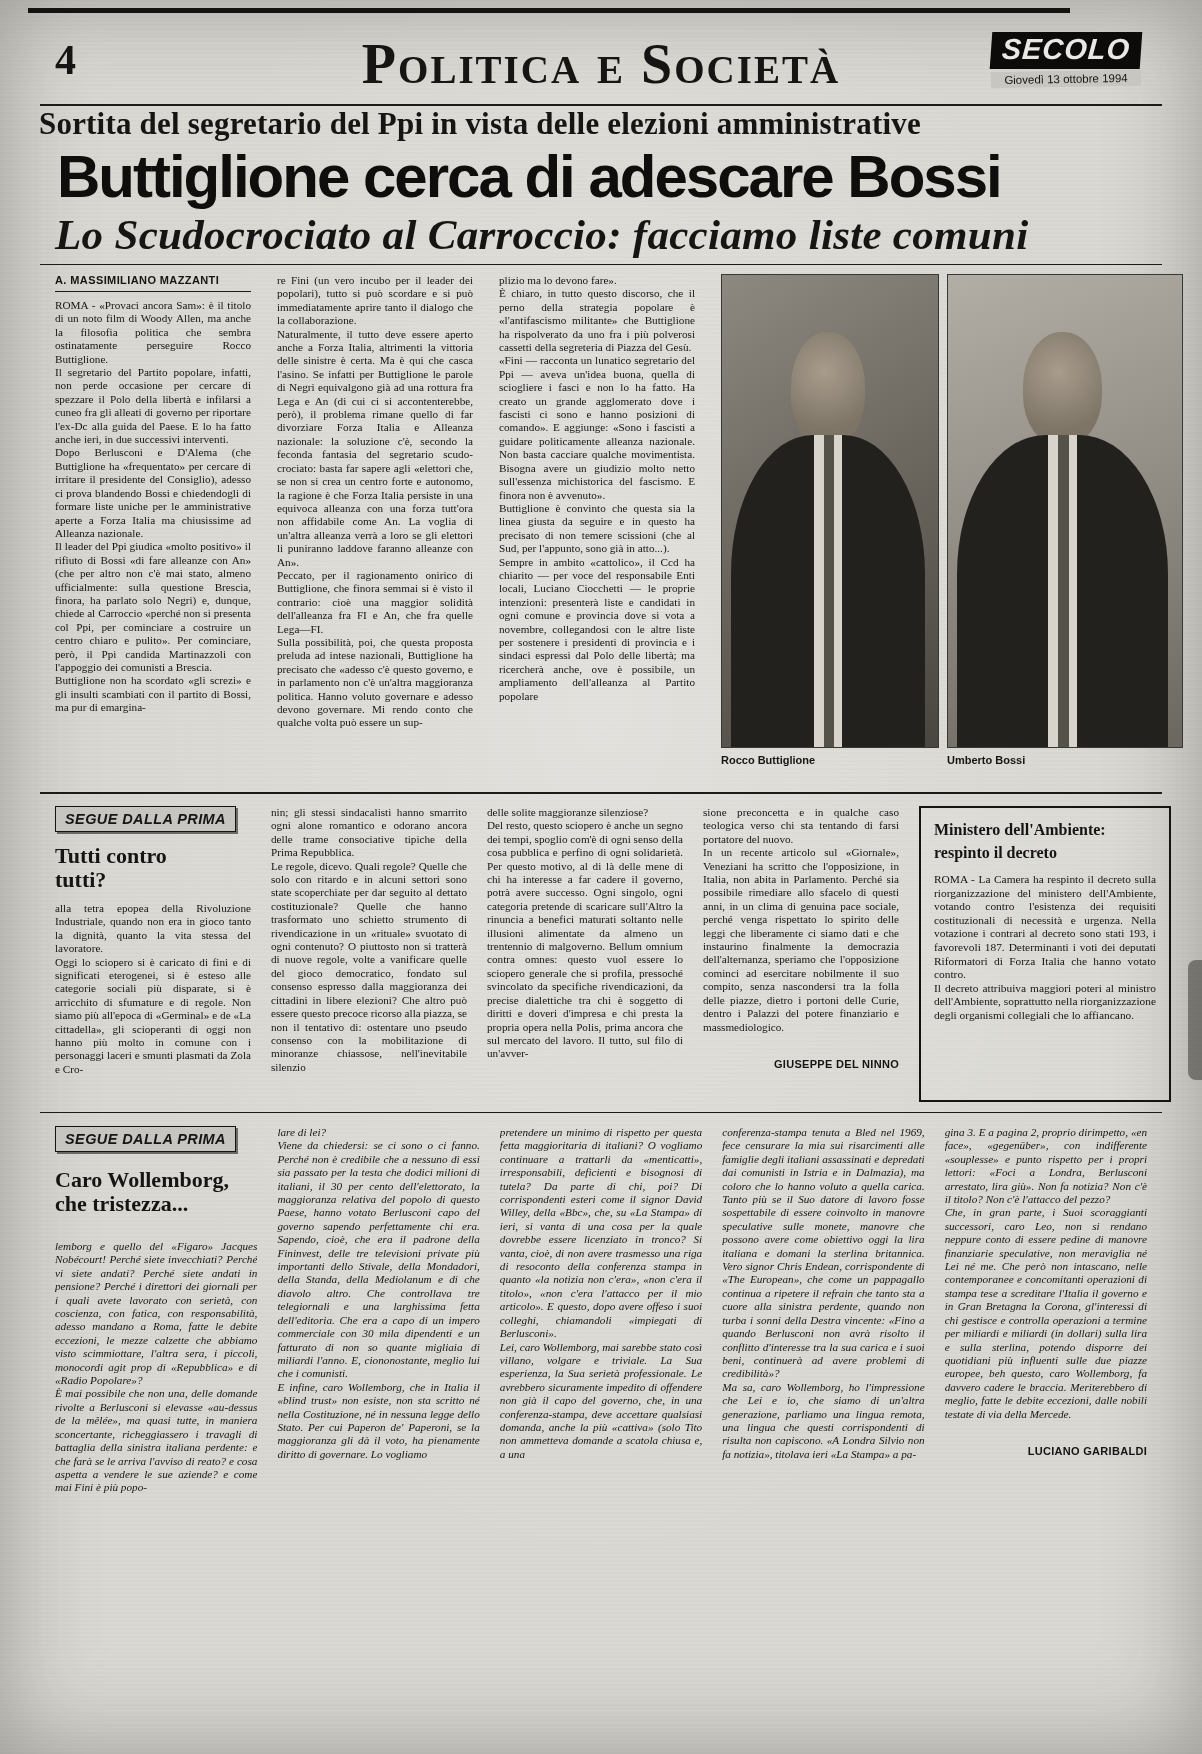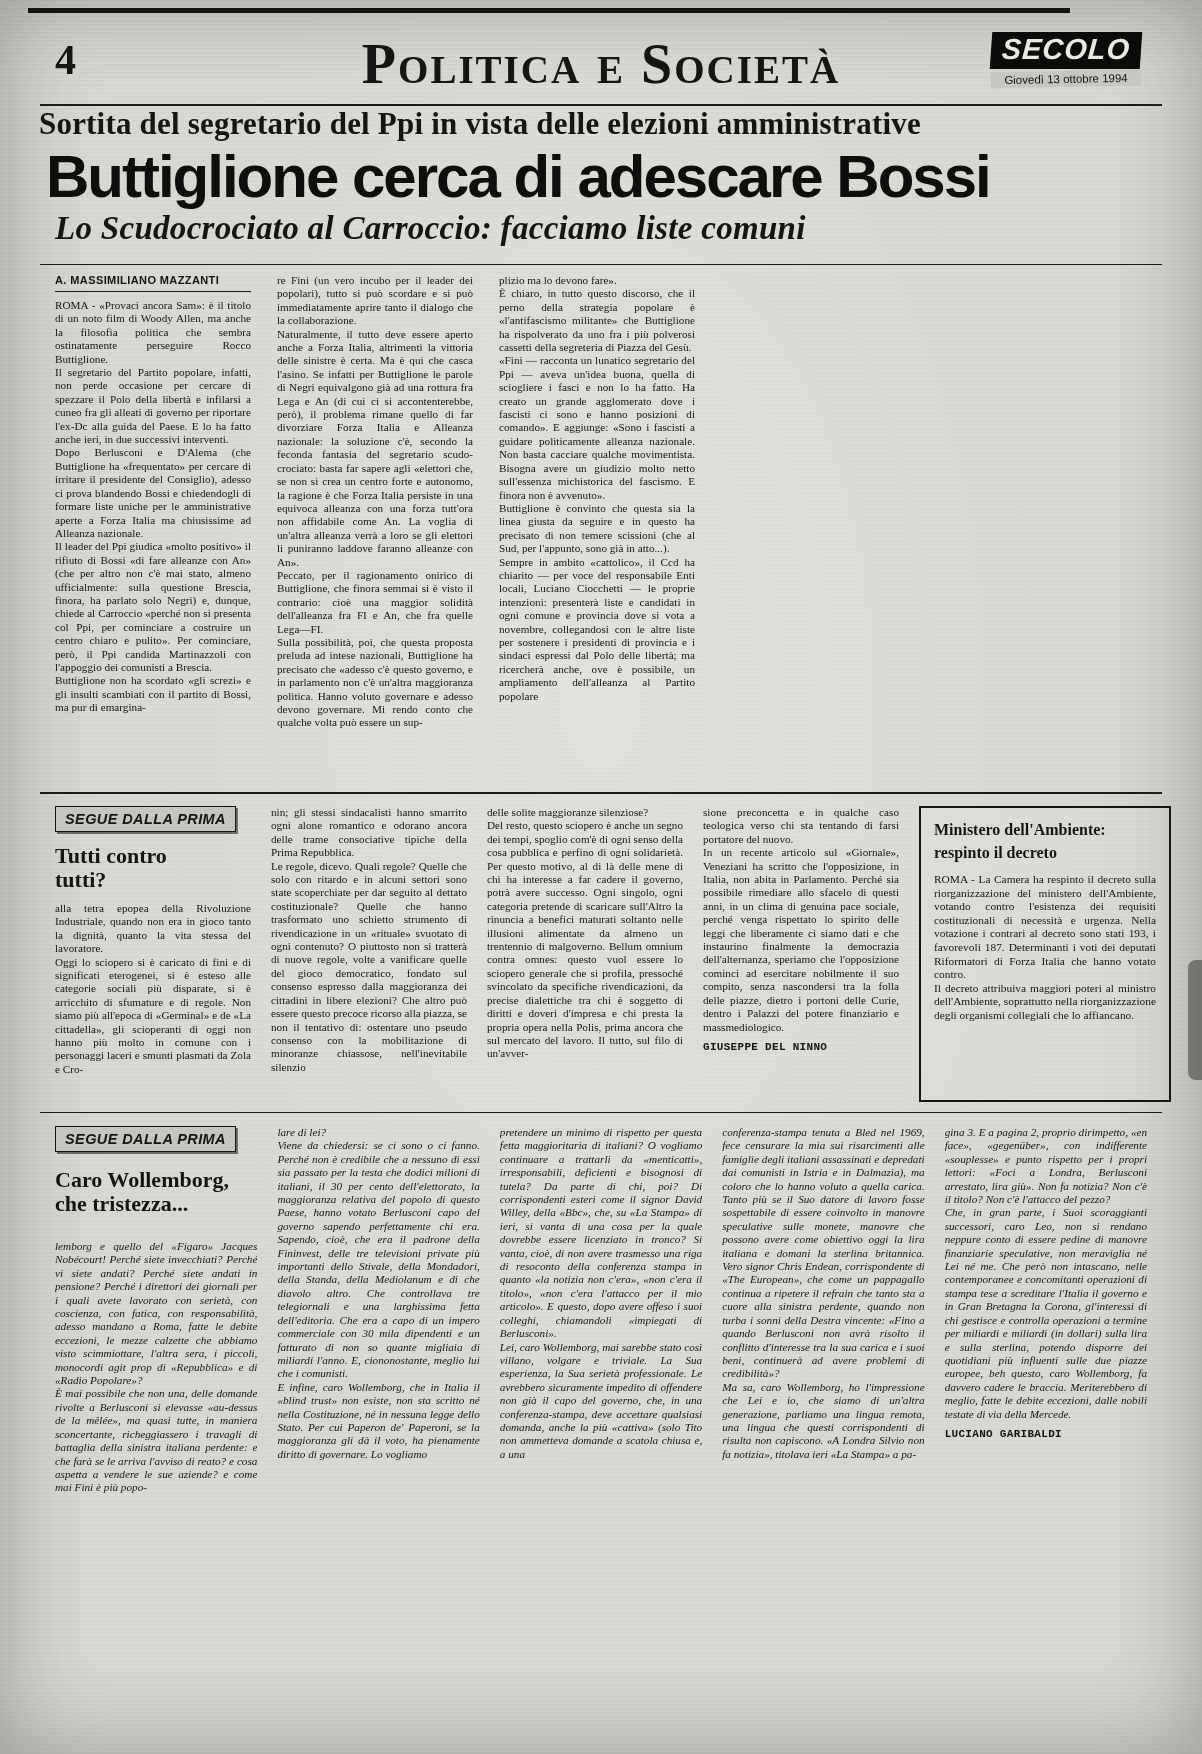--- a/index.html
+++ b/index.html
@@ -41,27 +41,27 @@
   .rule-sub { top:264px; }
   .rule-art { top:792px; }
   .rule-band1 { top:1112px; }
 
   
   .kicker {
     position:absolute; top:106px; left:39px; width:1092px;
     font-size:31px; font-weight:bold; letter-spacing:.2px; white-space:nowrap;
   }
   .headline {
-    position:absolute; top:142px; left:46px; width:1092px;
+    position:absolute; top:142px; left:57px; width:1092px;
     font-family:"Liberation Sans","DejaVu Sans",sans-serif;
     font-size:60px; font-weight:900; letter-spacing:-2px; white-space:nowrap; color:#0f0e0c;
   }
   .subhead {
     position:absolute; top:210px; left:55px; width:1092px;
-    font-size:33px; font-style:italic; font-weight:600; letter-spacing:.3px; white-space:nowrap;
+    font-size:43px; font-style:italic; font-weight:600; letter-spacing:.3px; white-space:nowrap;
   }
   .article-body { position:absolute; top:274px; left:55px; width:1092px; height:514px; display:flex; gap:26px; }
   .col { overflow:hidden; }
   .art-col { width:196px; flex:0 0 196px; }
   .byline {
     font-family:"Liberation Sans","DejaVu Sans",sans-serif; font-size:11px; font-weight:bold;
     letter-spacing:.4px; border-bottom:1px solid #1c1b18; padding-bottom:5px; margin-bottom:7px;
   }
   .body-text {
     font-size:11.2px; line-height:13.4px; text-align:justify; white-space:pre-line;
@@ -101,22 +101,22 @@
   .segue-label {
     display:inline-block; font-family:"Liberation Sans","DejaVu Sans",sans-serif;
     font-size:14.5px; font-weight:bold; font-style:italic; letter-spacing:.4px;
     background:#c6c5bf; border:1px solid #15140f; box-shadow:2px 2px 0 rgba(20,19,15,.55);
     padding:4px 9px; margin-bottom:12px;
   }
   .band-headline { font-size:22px; font-weight:bold; line-height:24px; margin-bottom:10px; }
   .band1-headline { width:150px; }
   .band2-headline { width:200px; margin-top:4px; margin-bottom:24px; }
   .signature {
-    font-family:Liberation Mono, monospace; font-size:11px; font-weight:bold;
-    margin-top:7px; letter-spacing:.3px;
+    font-family:Liberation Sans, sans-serif; font-size:11px; font-weight:bold;
+    text-align:right; margin-top:24px; letter-spacing:.3px;
   }
 
   
   .ministry-box {
     flex:0 0 252px; width:252px; border:2px solid #15140f; padding:10px 13px; overflow:hidden;
     background:rgba(255,255,255,.08);
   }
   .ministry-headline { font-size:16px; font-weight:bold; line-height:23px; margin-bottom:9px; }
   .ministry-body { font-size:11.4px; line-height:13.6px; text-align:justify; white-space:pre-line; }
 </style>
@@ -160,20 +160,26 @@
 Peccato, per il ragionamento onirico di Buttiglione, che finora semmai si è visto il contrario: cioè una maggior solidità dell'alleanza fra FI e An, che fra quelle Lega—FI.
 Sulla possibilità, poi, che questa proposta preluda ad intese nazionali, Buttiglione ha precisato che «adesso c'è questo governo, e in parlamento non c'è un'altra maggioranza politica. Hanno voluto governare e adesso devono governare. Mi rendo conto che qualche volta può essere un sup-</div>
     </div>
     <div class="col art-col">
       <div class="body-text">plizio ma lo devono fare».
 È chiaro, in tutto questo discorso, che il perno della strategia popolare è «l'antifascismo militante» che Buttiglione ha rispolverato da uno fra i più polverosi cassetti della segreteria di Piazza del Gesù.
 «Fini — racconta un lunatico segretario del Ppi — aveva un'idea buona, quella di sciogliere i fasci e non lo ha fatto. Ha creato un grande agglomerato dove i fascisti ci sono e hanno posizioni di comando». E aggiunge: «Sono i fascisti a guidare politicamente alleanza nazionale. Non basta cacciare qualche movimentista. Bisogna avere un giudizio molto netto sull'essenza michistorica del fascismo. E finora non è avvenuto».
 Buttiglione è convinto che questa sia la linea giusta da seguire e in questo ha precisato di non temere scissioni (che al Sud, per l'appunto, sono già in atto...).
 Sempre in ambito «cattolico», il Ccd ha chiarito — per voce del responsabile Enti locali, Luciano Ciocchetti — le proprie intenzioni: presenterà liste e candidati in ogni comune e provincia dove si vota a novembre, collegandosi con le altre liste per sostenere i presidenti di provincia e i sindaci espressi dal Polo delle libertà; ma ricercherà anche, ove è possibile, un ampliamento dell'alleanza al Partito popolare</div>
     </div>
+    <figure class="photos">
+      <div class="photo photo-1"></div>
+      <div class="photo photo-2"></div>
+      <figcaption class="photo-caption cap-1">Rocco Buttiglione</figcaption>
+      <figcaption class="photo-caption cap-2">Umberto Bossi</figcaption>
+    </figure>
   </section>
 
   <div class="rule rule-art"></div>
 
   <section class="band band-1">
     <div class="band-col">
       <div class="segue-label">SEGUE DALLA PRIMA</div>
       <h2 class="band-headline band1-headline">Tutti contro tutti?</h2>
       <div class="body-text">alla tetra epopea della Rivoluzione Industriale, quando non era in gioco tanto la dignità, quanto la vita stessa del lavoratore.
 Oggi lo sciopero si è caricato di fini e di significati eterogenei, si è esteso alle categorie sociali più disparate, si è arricchito di sfumature e di regole. Non siamo più all'epoca di «Germinal» e de «La cittadella», gli scioperanti di oggi non hanno più molto in comune con i personaggi laceri e smunti plasmati da Zola e Cro-</div>

